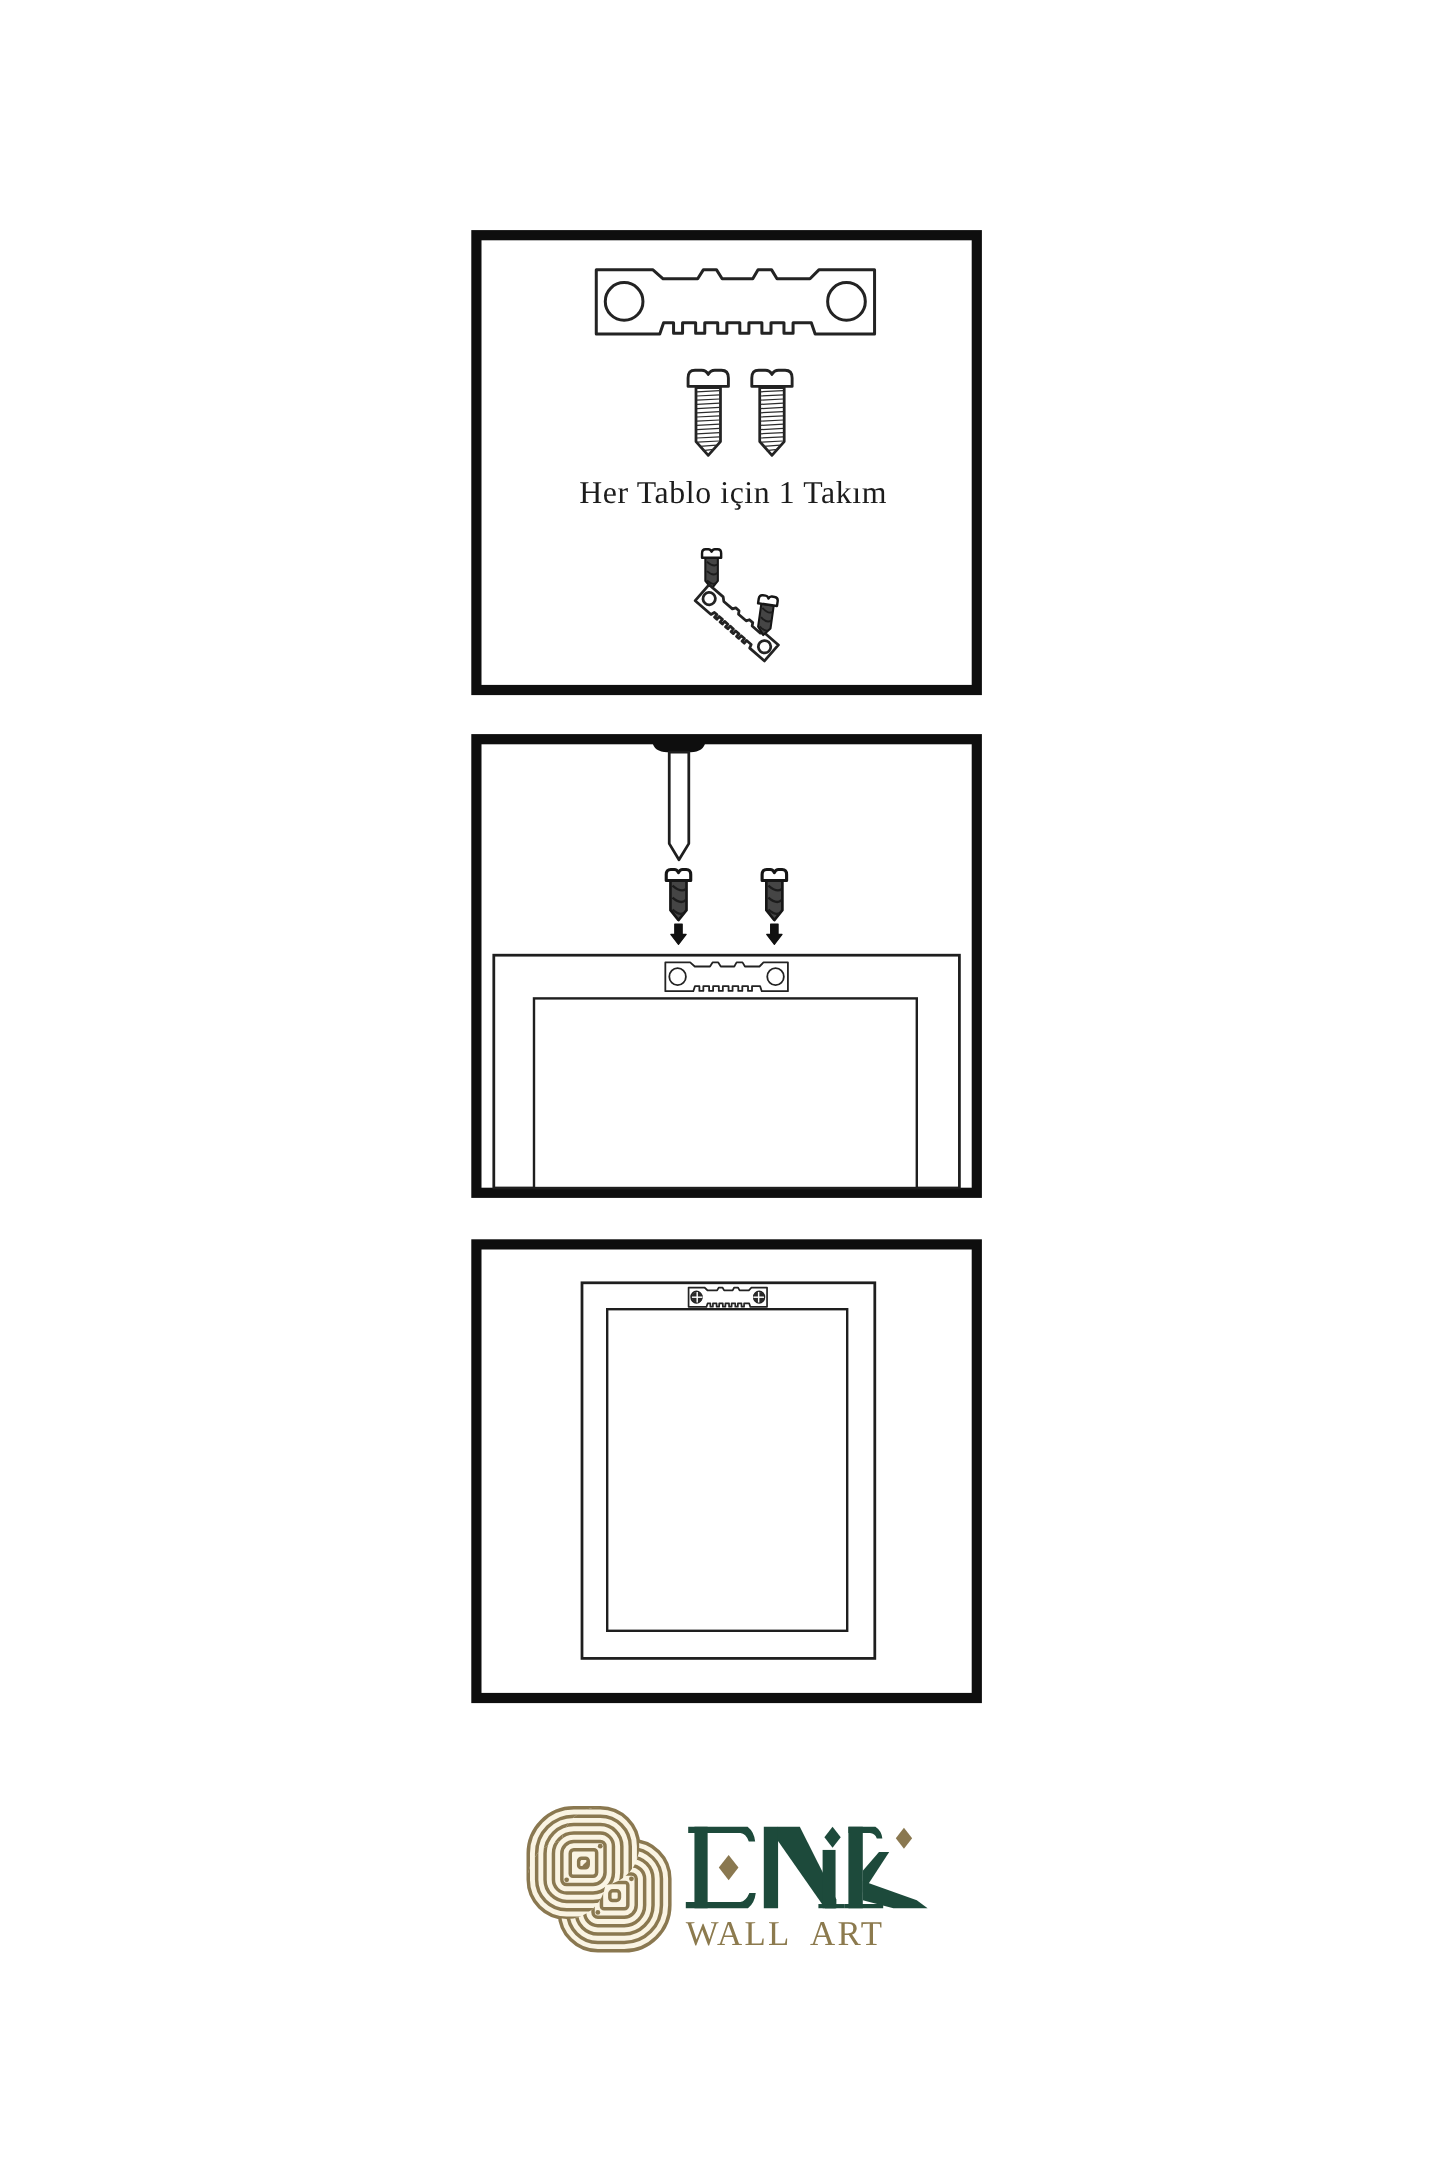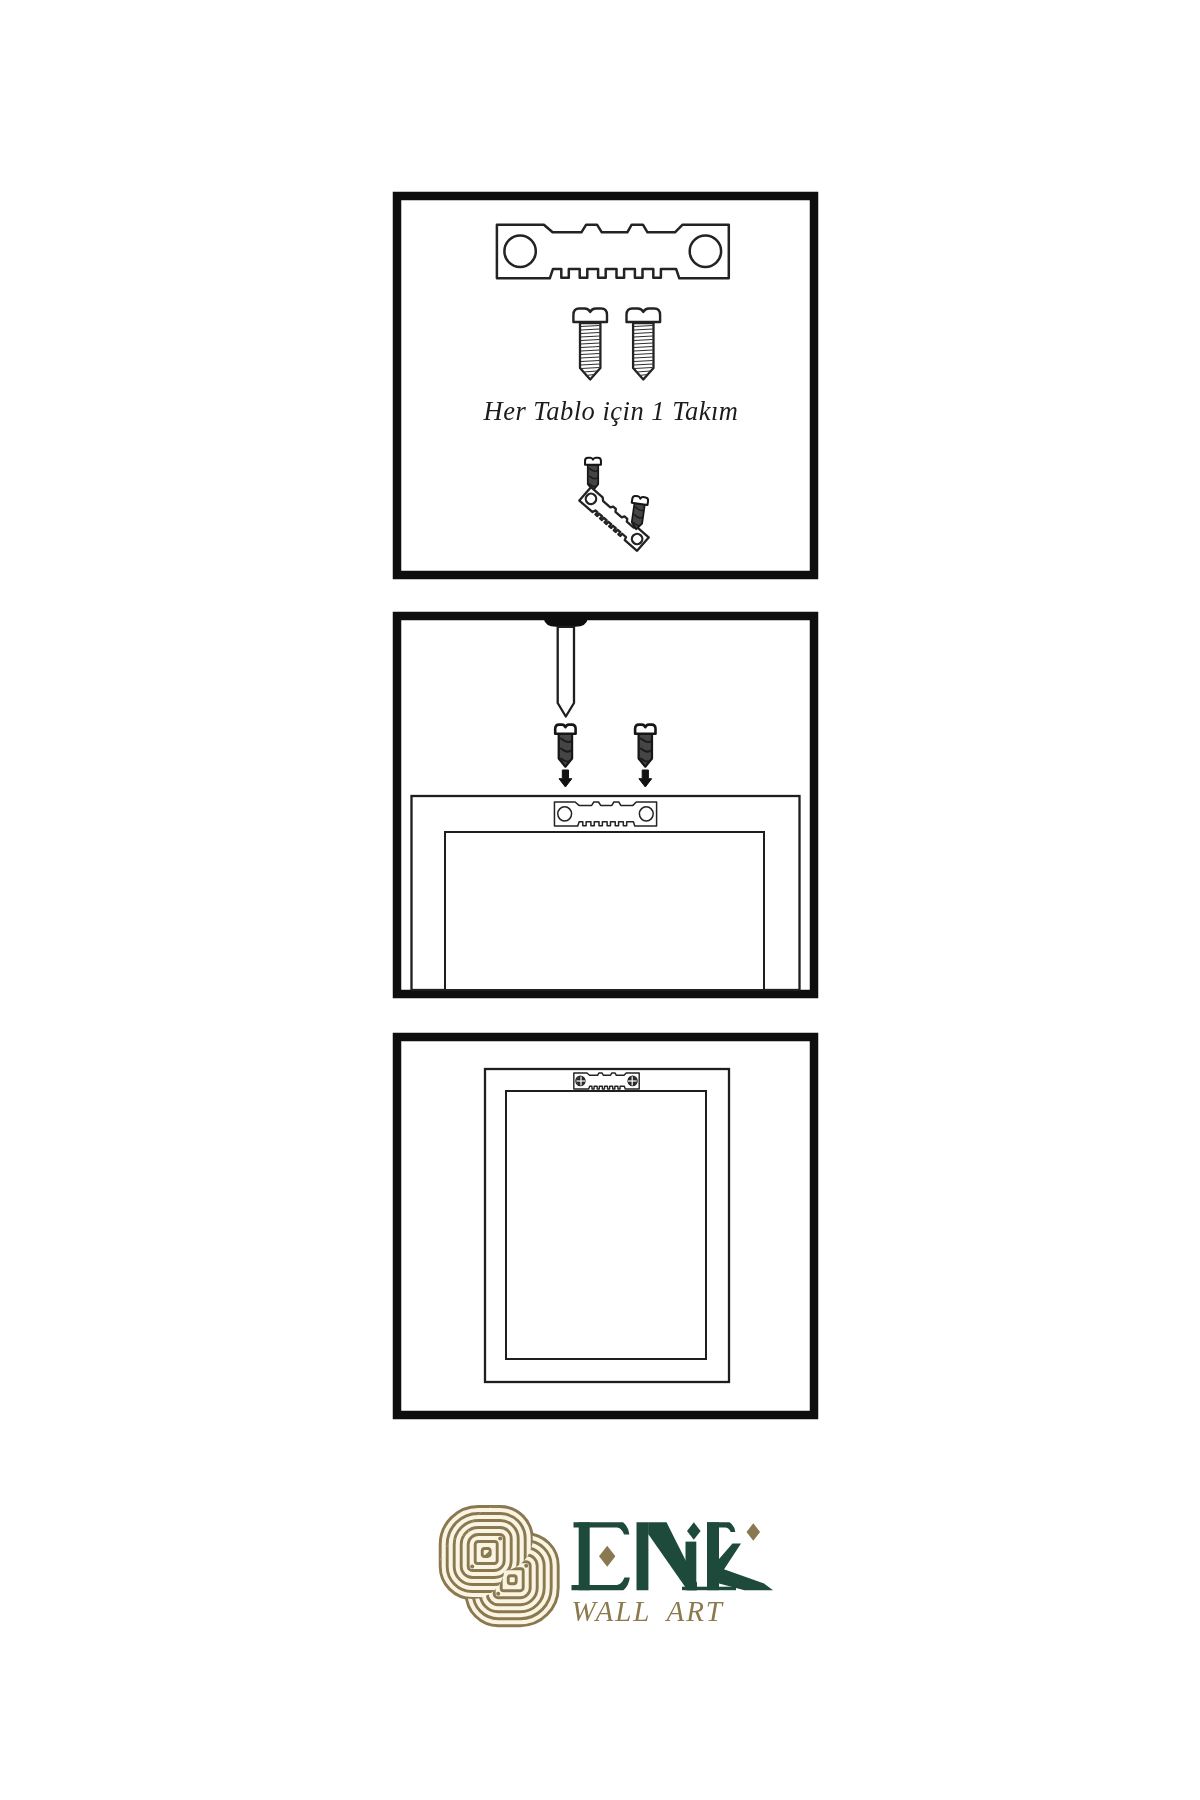--- a/index.html
+++ b/index.html
@@ -1,16 +1,16 @@
 <!DOCTYPE html>
 <html><head>
 <meta charset="utf-8">
 <style>
 html,body{margin:0;padding:0;background:#ffffff;}
-.page{position:relative;width:1200px;height:1800px;background:#fca5a5;overflow:hidden;font-style:italic;}
+.page{position:relative;width:1200px;height:1800px;background:#fca5a5;overflow:hidden;}
 text{font-family:"Liberation Serif",serif;}
 </style>
 </head>
 <body>
 <div class="page">
 <svg width="1200" height="1800" viewBox="0 0 1200 1800">
 <defs>
 
 <g id="oscrew">
   <path d="M-16.8,13 L-16.8,6 Q-16.8,-0.5 -11,-0.5 L-5.5,-0.5 Q-1.8,-0.5 0,3 Q1.8,-0.5 5.5,-0.5 L11,-0.5 Q16.8,-0.5 16.8,6 L16.8,13 Z" fill="#ffffff" stroke="#232323" stroke-width="2.4" stroke-linejoin="round"></path>

